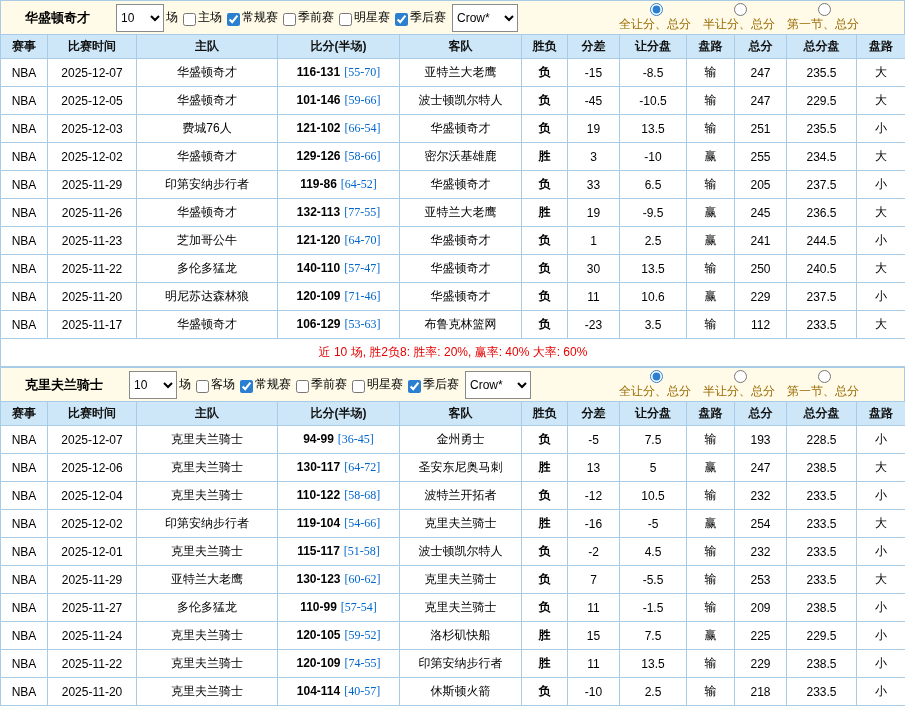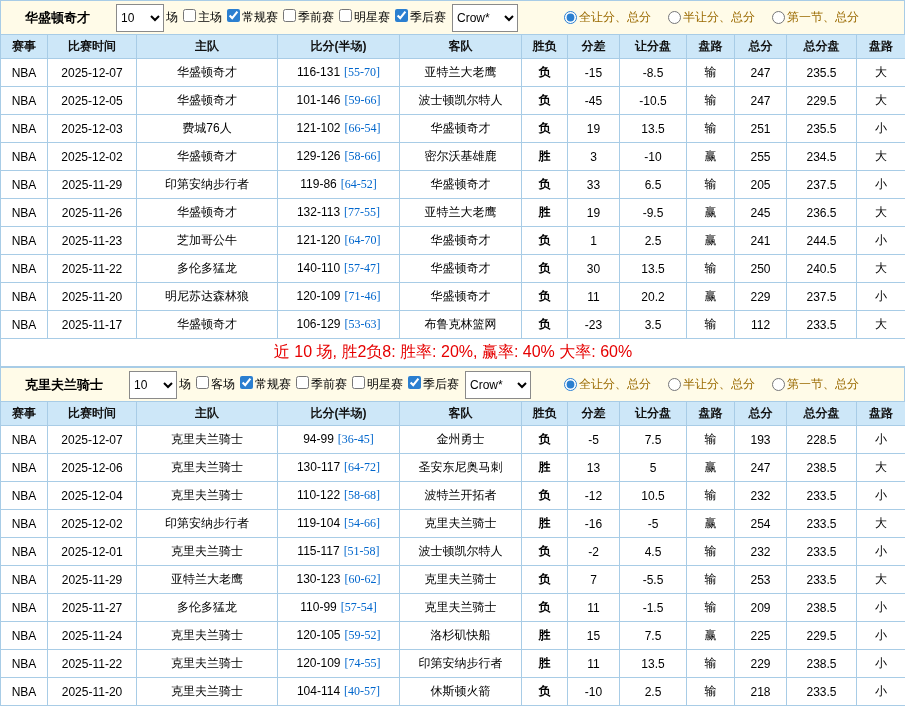--- a/index.html
+++ b/index.html
@@ -13,40 +13,40 @@
   .close-btn { position:absolute; right:5px; top:3px; width:20px; height:20px;
     background:#3b8fdd; border:1px solid #8cc1ee; border-radius:2px; color:#fff;
     font-size:13px; line-height:17px; text-align:center; cursor:pointer; padding:0; }
 
   .toolbar { height:34px; background:#fffbe8; border:1px solid #a8cce6; border-bottom:none;
     display:flex; align-items:center; font-size:12px; color:#000; padding:0 45px 0 24px; }
   .team-name { font-weight:bold; font-size:13px; margin-right:26px; white-space:nowrap; }
   select { font-size:12px; height:28px; border:1px solid #8a8a8a; background:#fff; margin-right:2px; }
   .count-select { width:48px; }
   .book-select { width:66px; margin-left:6px; }
-  label.cb { display:inline-flex; align-items:flex-start; white-space:nowrap; }
+  label.cb { display:inline-flex; align-items:flex-end; white-space:nowrap; }
   input[type=checkbox], input[type=radio] { width:13px; height:13px; margin:0 2px 0 5px;
     accent-color:#2b7fd0; }
   .radios { margin-left:auto; display:flex; align-items:center; gap:12px; color:#9a6a00;
     white-space:nowrap; }
-  .radios label { display:inline-flex; align-items:center; }
+  .radios label { display:inline-flex; align-items:center;flex-direction:column; }
 
   table.grid { border-collapse:collapse; width:905px; table-layout:fixed; font-size:12px; }
   .grid th { background:#cde7f8; border:1px solid #a8cce6; height:24px; font-weight:bold;
     color:#111; font-size:12px; white-space:nowrap; overflow:hidden; }
   .grid td { border:1px solid #a8cce6; height:28px; text-align:center; color:#000;
     white-space:nowrap; overflow:hidden; }
-  .score { font-weight:normal; }
+  .score { font-weight:bold; }
   .half { color:#0066cc; margin-left:4px;font-family:Liberation Serif, serif; }
   .c-red { color:#d80000; }
   .c-green { color:#008a00; }
   .c-blue { color:#0055cc; }
   .c-black { color:#000; }
   .bold { font-weight:bold; }
-  td.summary { color:#e60000; font-size:16px; }
+  td.summary { color:#e60000; font-size:12px; }
 </style>
 </head>
 <body>
 
 <div class="panel">
   <div id="sections">
       <div class="toolbar">
         <span class="team-name">华盛顿奇才</span>
         <select class="count-select"><option>10</option></select>
         <span>场</span>
@@ -231,21 +231,21 @@
             <td class="c-red">大</td>
           </tr>
           <tr>
             <td>NBA</td>
             <td>2025-11-20</td>
             <td class="c-black">明尼苏达森林狼</td>
             <td><span class="score">120-109</span><span class="half">[71-46]</span></td>
             <td class="c-green">华盛顿奇才</td>
             <td class="bold c-green">负</td>
             <td>11</td>
-            <td>20.2</td>
+            <td>10.6</td>
             <td class="c-red">赢</td>
             <td class="c-blue">229</td>
             <td class="c-blue">237.5</td>
             <td class="c-green">小</td>
           </tr>
           <tr>
             <td>NBA</td>
             <td>2025-11-17</td>
             <td class="c-red">华盛顿奇才</td>
             <td><span class="score">106-129</span><span class="half">[53-63]</span></td>

